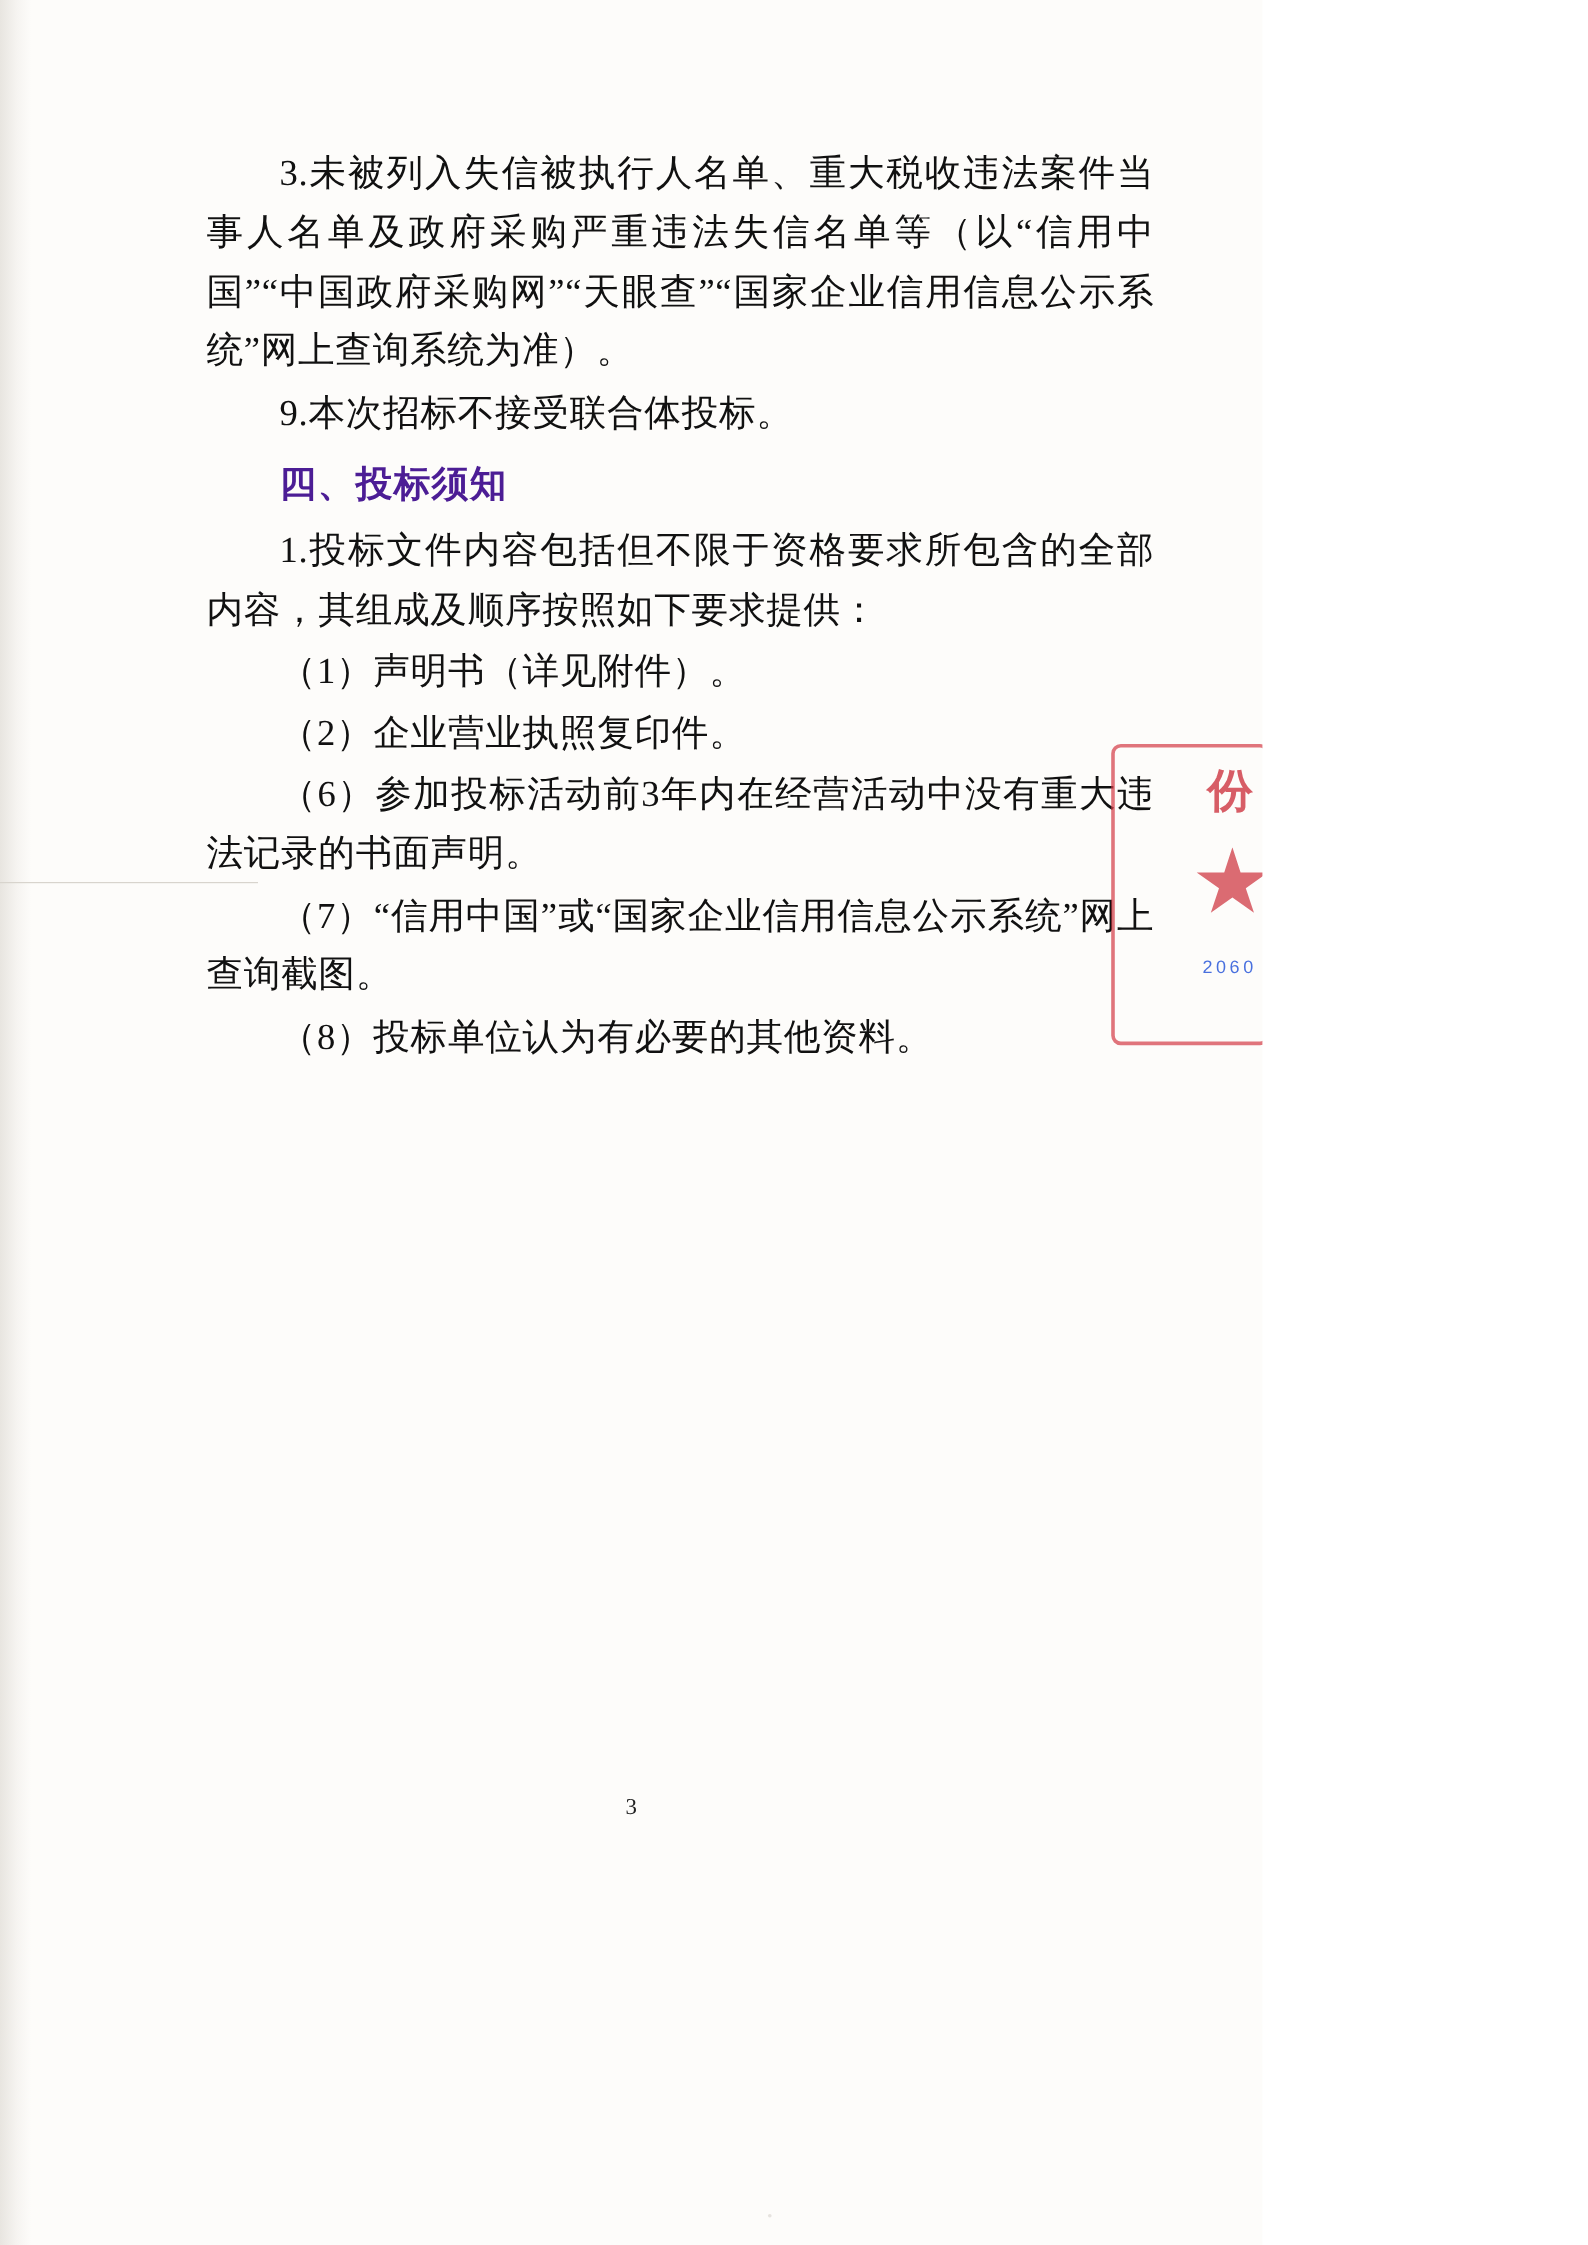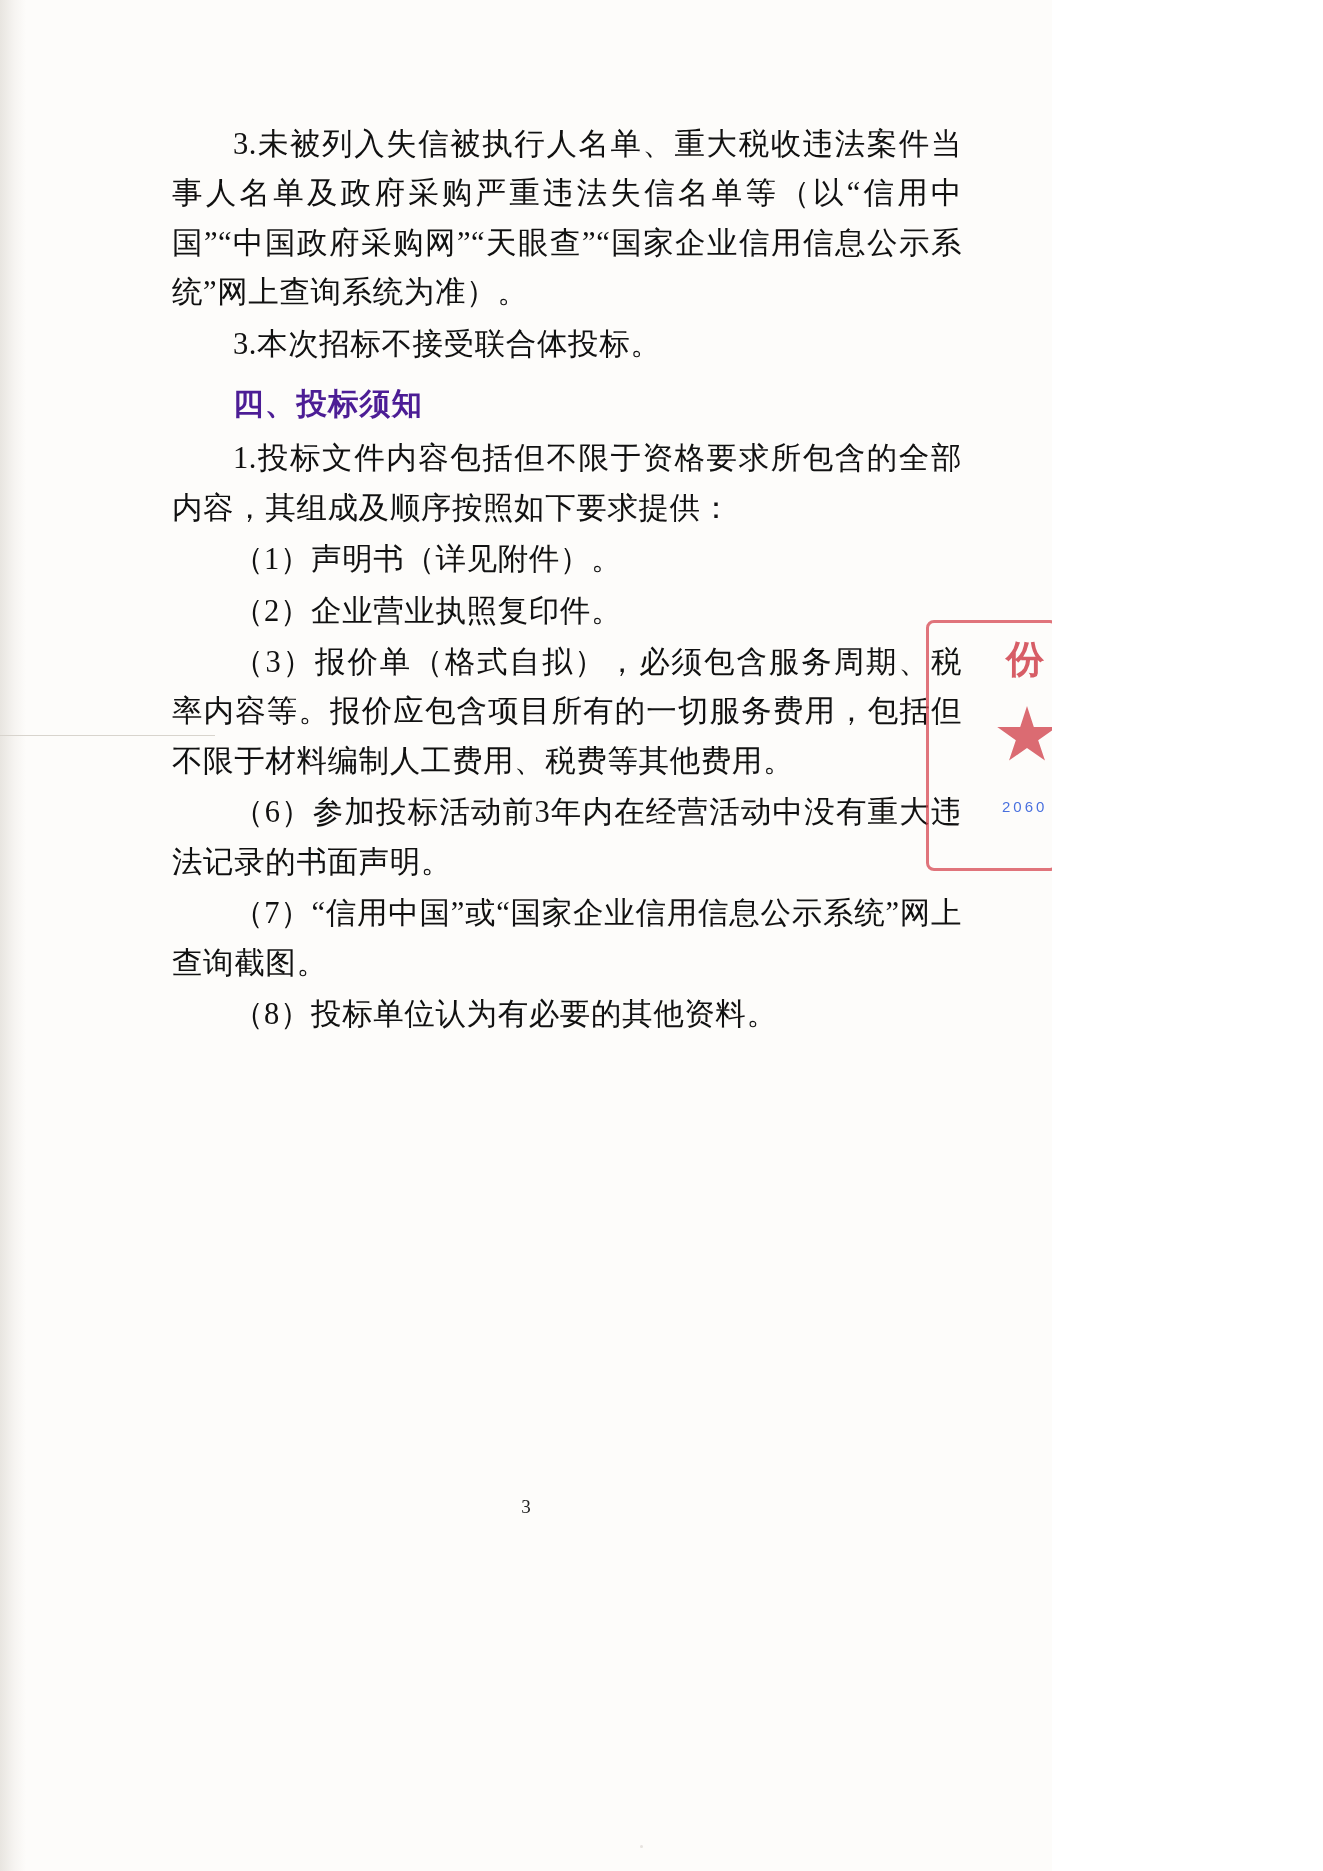--- a/index.html
+++ b/index.html
@@ -142,28 +142,27 @@
   <div class="scan-edge-top"></div>
   <div class="fold-line"></div>
 
   <div class="speck" style="left:1170px; top:390px; width:4px; height:4px;"></div>
   <div class="speck" style="left:1242px; top:1012px; width:3px; height:3px;"></div>
   <div class="speck" style="left:640px; top:1845px; width:3px; height:3px;"></div>
 
   <div class="content">
 
     <p class="para indent">3.未被列入失信被执行人名单、重大税收违法案件当事人名单及政府采购严重违法失信名单等（以“信用中国”“中国政府采购网”“天眼查”“国家企业信用信息公示系统”网上查询系统为准）。</p>
-    <p class="para indent">3.本次招标不接受联合体投标。</p>
+    <p class="para indent">9.本次招标不接受联合体投标。</p>
 
     <p class="heading">四、投标须知</p>
 
     <p class="para indent">1.投标文件内容包括但不限于资格要求所包含的全部内容，其组成及顺序按照如下要求提供：</p>
     <p class="para indent">（1）声明书（详见附件）。</p>
     <p class="para indent">（2）企业营业执照复印件。</p>
-    <p class="para indent">（3）报价单（格式自拟），必须包含服务周期、税率内容等。报价应包含项目所有的一切服务费用，包括但不限于材料编制人工费用、税费等其他费用。</p>
     <p class="para indent">（6）参加投标活动前3年内在经营活动中没有重大违法记录的书面声明。</p>
     <p class="para indent">（7）“信用中国”或“国家企业信用信息公示系统”网上查询截图。</p>
     <p class="para indent">（8）投标单位认为有必要的其他资料。</p>
 
   </div>
 
   <div class="seal">
     <div class="seal-border"></div>
     <div class="seal-char">份</div>
     <div class="seal-star"></div>

